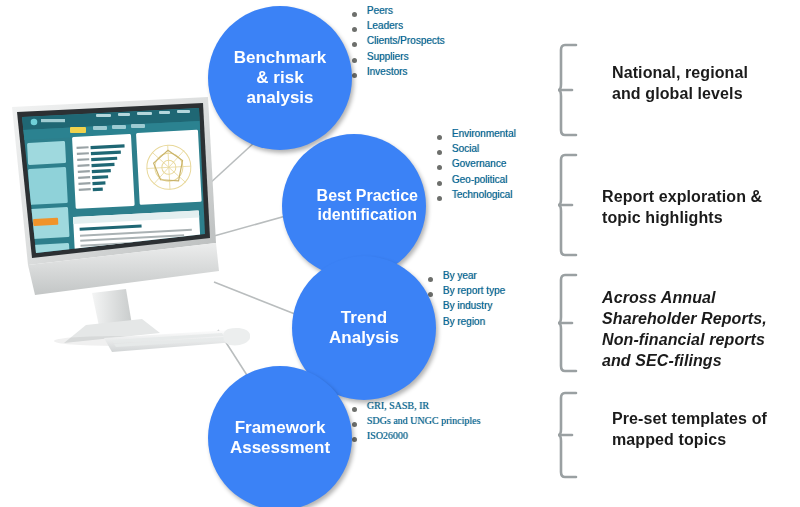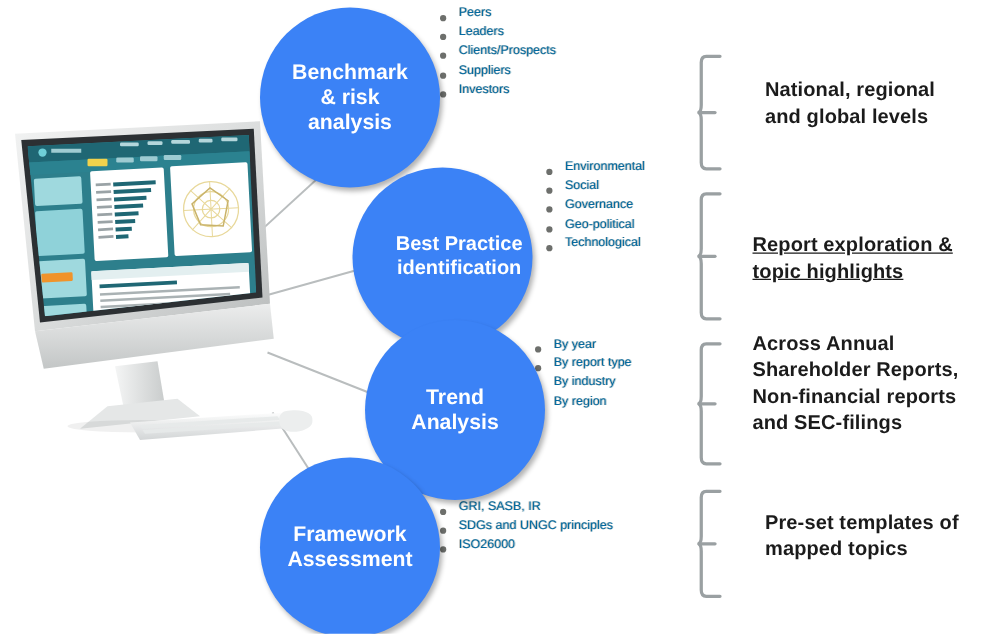--- a/index.html
+++ b/index.html
@@ -65,22 +65,22 @@
     position:absolute;
     z-index:3;
     color:#1b1b1b;
     font-size:16px;
     font-weight:bold;
     line-height:1.32;
     white-space:pre-line;
     letter-spacing:.1px;
   }
   #caption-1{left:612px;top:62px;}
-  #caption-2{left:602px;top:186px;text-decoration:underline;}
-  #caption-3{left:602px;top:265px;}
+  #caption-2{left:602px;top:186px;}
+  #caption-3{left:602px;top:287px;font-style:italic;}
   #caption-4{left:612px;top:408px;}
 
   
   #connectors{position:absolute;left:0;top:0;width:800px;height:507px;z-index:2;}
 
   
   #workstation{position:absolute;left:0;top:95px;width:250px;height:265px;z-index:5;}
 </style>
 </head>
 <body>
@@ -248,21 +248,21 @@
     <li>Technological</li>
   </ul>
 
   <ul class="bullets" id="bullets-trend">
     <li>By year</li>
     <li>By report type</li>
     <li>By industry</li>
     <li>By region</li>
   </ul>
 
-  <ul class="bullets" id="bullets-framework" style="width:150px;">
+  <ul class="bullets" id="bullets-framework" style="width:150px;font-family:Liberation Serif, serif;">
     <li>GRI, SASB, IR</li>
     <li class="wrap">SDGs and UNGC principles</li>
     <li>ISO26000</li>
   </ul>
 
   <svg class="bracket" style="left:558px;top:42px;width:30px;height:98px;" viewBox="0 0 30 98">
     <path d="M18,3 L7,3 Q3,3 3,8 L3,42 Q3,47 1,48 Q3,49 3,54 L3,88 Q3,93 7,93 L18,93" fill="none" stroke="#9aa0a2" stroke-width="2.6" stroke-linecap="round"></path>
     <path d="M1,48 L14,48" fill="none" stroke="#9aa0a2" stroke-width="2.6" stroke-linecap="round"></path>
   </svg>
   <svg class="bracket" style="left:558px;top:152px;width:30px;height:108px;" viewBox="0 0 30 108">

